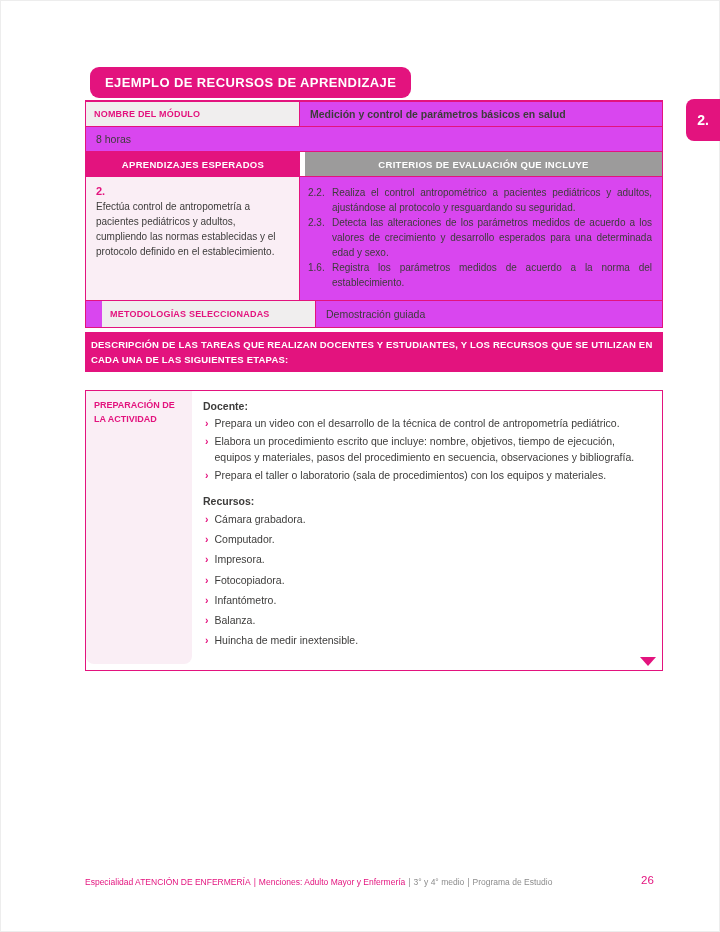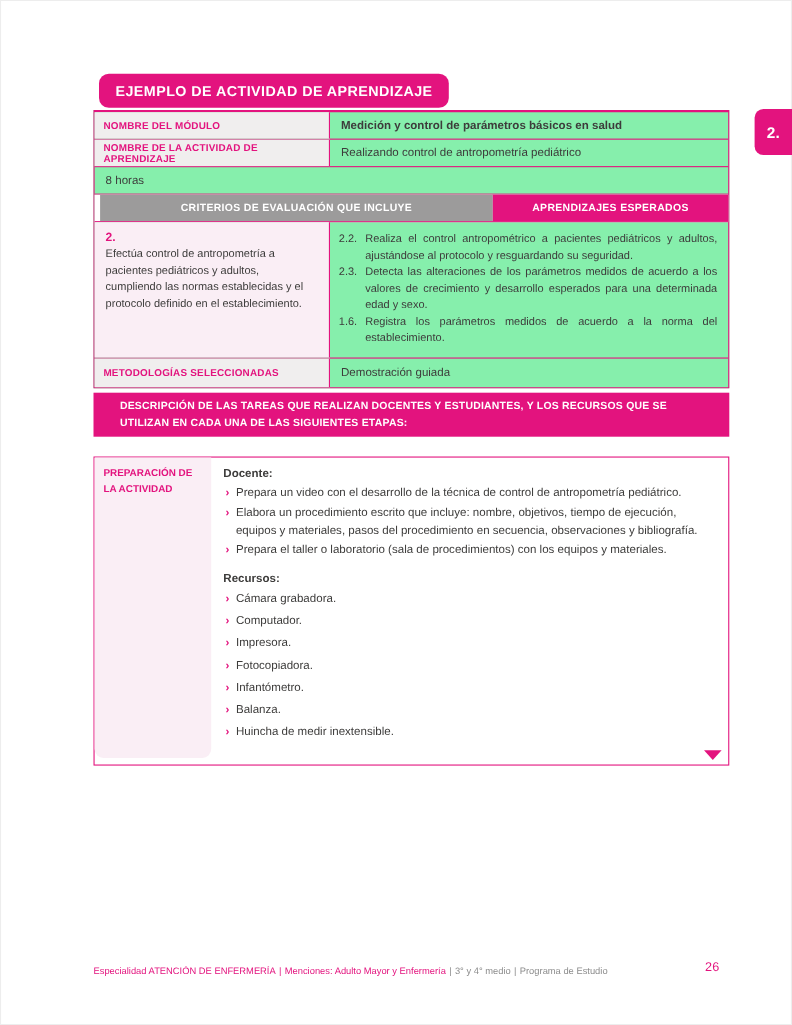--- a/index.html
+++ b/index.html
@@ -20,45 +20,45 @@
     border-radius:9px;display:flex;align-items:center;color:#fff;font-weight:bold;font-size:13px;letter-spacing:.4px;}
 
   
   .side-tab{position:absolute;left:686px;top:99px;width:34px;height:42px;background:var(--magenta);
     border-radius:8px 0 0 8px;display:flex;align-items:center;justify-content:center;color:#fff;
     font-weight:bold;font-size:14px;}
 
   
   .doc-col{position:absolute;left:85px;top:100px;width:578px;}
 
-  .tbl{border:1px solid var(--magenta);border-top:2px solid var(--magenta);background:#86efac;}
+  .tbl{border:1px solid var(--magenta);border-top:2px solid var(--magenta);background:#d946ef;}
   .row{display:flex;}
   .row.info{height:25px;border-bottom:1px solid var(--magenta);}
-  .row.info:last-child{border-bottom:none;}
+  .row.info:last-child{border-bottom:none;margin-left:16px;}
   .lbl{width:214px;background:var(--label_bg);border-right:1px solid var(--magenta);
     display:flex;align-items:center;padding:0 8px;color:var(--magenta);font-size:9px;font-weight:bold;letter-spacing:.2px;}
   .val{flex:1;display:flex;align-items:center;padding:0 10px;font-size:10.5px;color:var(--text);}
   .val.bold{font-weight:bold;}
 
   .hdr-row{display:flex;height:25px;border-bottom:1px solid var(--magenta);background:#fff;}
   .hdr{display:flex;align-items:center;justify-content:center;color:#fff;font-size:9.5px;font-weight:bold;letter-spacing:.3px;}
   .hdr.pink{width:214px;background:var(--magenta);}
   .hdr.gray{flex:1;margin-left:5px;background:var(--gray_header);}
 
   .content-row{display:flex;min-height:124px;border-bottom:1px solid var(--magenta);}
   .cell-left{width:214px;background:var(--light_pink);border-right:1px solid var(--magenta);padding:8px 10px;}
   .cell-left .num{color:var(--magenta);font-weight:bold;font-size:11px;margin-bottom:2px;}
   .cell-left p{font-size:10px;line-height:1.5;color:var(--text);}
   .cell-right{flex:1;padding:8px 10px 8px 8px;}
   .crit{display:flex;font-size:10px;line-height:1.5;color:var(--text);}
   .crit .cnum{width:24px;flex:none;}
   .crit .ctxt{flex:1;text-align:justify;}
 
   .banner{margin-top:4px;background:var(--magenta);color:#fff;font-weight:bold;font-size:9.5px;
-    line-height:1.6;padding:5px 24px;letter-spacing:.2px;}
+    line-height:1.6;padding:5px 6px;letter-spacing:.2px;}
 
   .prep{margin-top:18px;border:1px solid var(--magenta);position:relative;min-height:224px;
     padding:9px 12px 16px 117px;background:#fff;}
   .prep-label{position:absolute;left:0;top:0;bottom:6px;width:106px;background:var(--light_pink);
     border-radius:0 0 8px 8px;padding:8px 8px;color:var(--magenta);font-size:9px;font-weight:bold;line-height:1.5;}
   .subhead{font-weight:bold;font-size:10.5px;margin-bottom:4px;color:var(--text);}
   .subhead.rec{margin-top:12px;}
   .bullet{display:flex;gap:6px;font-size:10.5px;line-height:1.5;margin:2px 0 2px 2px;color:var(--text);}
   .bullet.spaced{margin:4.5px 0 4.5px 2px;}
   .bullet .b{color:var(--magenta);font-weight:bold;flex:none;}
@@ -72,48 +72,44 @@
   .f-gray{color:var(--footer_gray);}
   .sep{margin:0 3px;}
   .page-num{position:absolute;left:641px;top:874px;color:var(--magenta);font-size:11.5px;}
 </style>
 </head>
 <body>
 
 <div class="page">
 
   <div class="title-tab">
-    <span>EJEMPLO DE ACTIVIDAD DE APRENDIZAJE</span>
+    <span>EJEMPLO DE RECURSOS DE APRENDIZAJE</span>
   </div>
 
   <div class="side-tab">
     <span>2.</span>
   </div>
 
   <div class="doc-col">
 
     <div class="tbl">
 
       <div class="row info">
         <div class="lbl">NOMBRE DEL MÓDULO</div>
         <div class="val bold">Medición y control de parámetros básicos en salud</div>
       </div>
 
-      <div class="row info">
-        <div class="lbl">NOMBRE DE LA ACTIVIDAD DE APRENDIZAJE</div>
-        <div class="val">Realizando control de antropometría pediátrico</div>
-      </div>
 
       <div class="row info" style="border-bottom:1px solid var(--magenta);">
         <div class="val">8 horas</div>
       </div>
 
       <div class="hdr-row">
+        <div class="hdr pink">APRENDIZAJES ESPERADOS</div>
         <div class="hdr gray">CRITERIOS DE EVALUACIÓN QUE INCLUYE</div>
-        <div class="hdr pink">APRENDIZAJES ESPERADOS</div>
       </div>
 
       <div class="content-row">
         <div class="cell-left">
           <div class="num">2.</div>
           <p>Efectúa control de antropometría a pacientes pediátricos y adultos, cumpliendo las normas establecidas y el protocolo definido en el establecimiento.</p>
         </div>
         <div class="cell-right">
           <div class="crit">
             <span class="cnum">2.2.</span>

